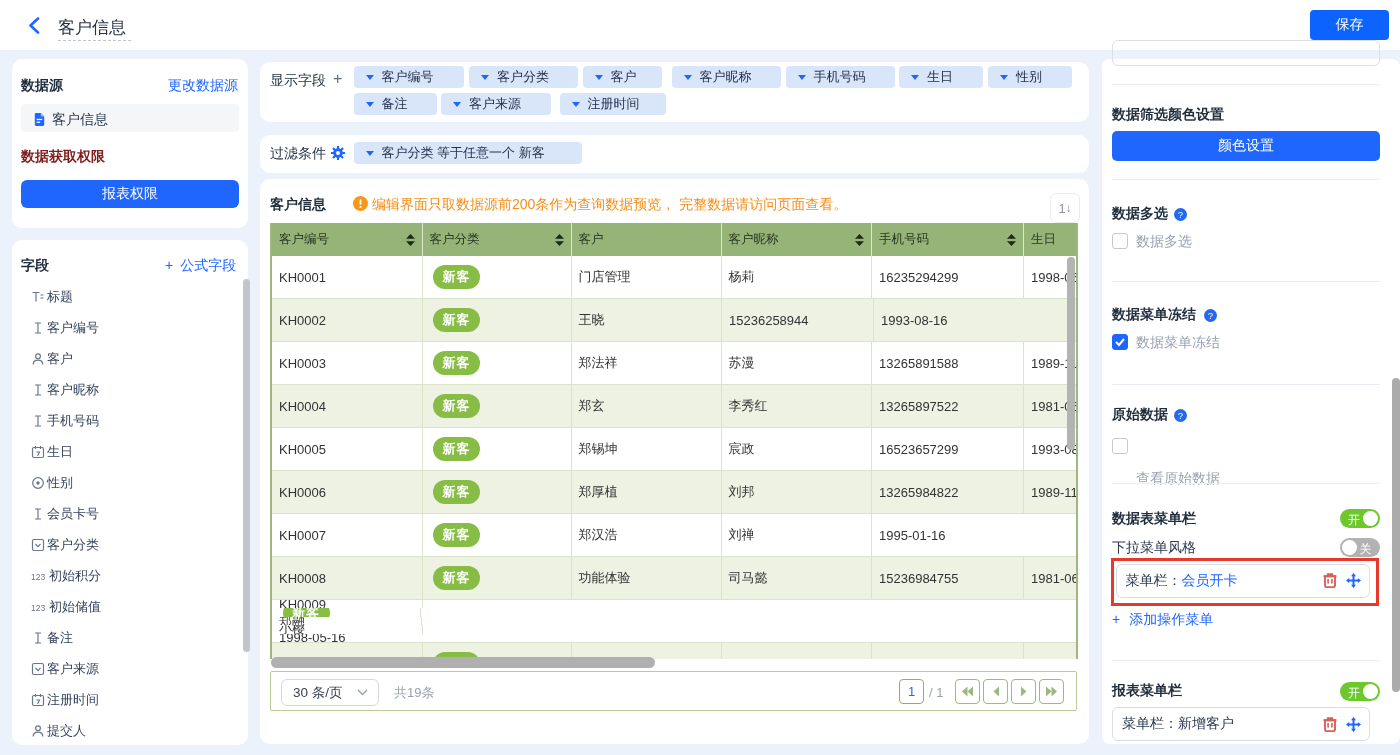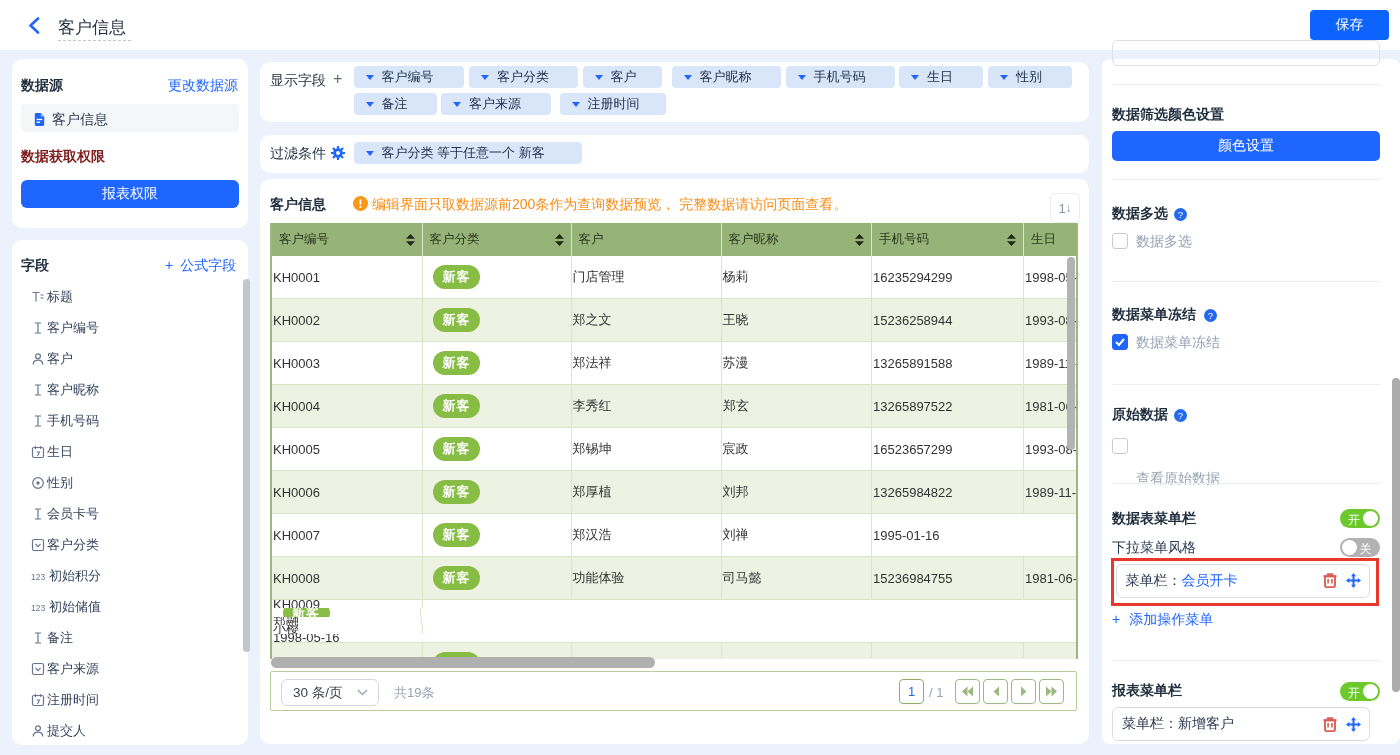--- a/index.html
+++ b/index.html
@@ -8,21 +8,21 @@
 .bold{font-weight:bold;}
 .blue{color:#1f66ff;}
 .tag{position:absolute;height:22px;background:#d9e6fa;border-radius:4px;font-size:13px;color:#24314d;display:flex;align-items:center;padding-left:12px;}
 .tag .tri{width:0;height:0;border-left:4.5px solid transparent;border-right:4.5px solid transparent;border-top:5.5px solid #1f66ff;margin-right:8px;}
 .fitem{position:absolute;left:31px;height:31px;display:flex;align-items:center;font-size:13px;color:#35435c;}
 .fitem svg{margin-right:2px;}
 .hcell{height:33px;display:flex;align-items:center;padding-left:7px;font-size:12.5px;color:#2a3620;position:relative;border-right:1px solid rgba(255,255,255,.65);}
 .sortar{position:absolute;right:7px;top:50%;transform:translateY(-50%);}
 .trow{display:flex;height:43px;border-bottom:1px solid #d9e4c9;background:#fff;}
 .trow.alt{background:#edf2e3;}
-.tcell{height:100%;display:flex;align-items:center;padding-left:1px;font-size:13px;color:#333;border-right:1px solid #d9e4c9;overflow:hidden;white-space:nowrap;}
+.tcell{height:100%;display:flex;align-items:center;padding-left:7px;font-size:13px;color:#333;border-right:1px solid #d9e4c9;overflow:hidden;white-space:nowrap;}
 .badge{display:inline-block;width:47px;height:24px;border-radius:12px;background:#87bd45;color:#fff;font-size:13px;font-weight:bold;text-align:center;line-height:24px;letter-spacing:1px;}
 .divider{position:absolute;left:1112px;width:268px;height:1px;background:#e9ecf2;}
 .rtitle{position:absolute;left:1112px;font-size:14px;font-weight:bold;color:#1f2d3d;}
 .cb{position:absolute;left:1112px;width:16px;height:16px;border:1px solid #c6cad2;border-radius:3px;background:#fff;}
 .cblabel{position:absolute;left:1136px;font-size:14px;color:#98a2b3;}
 .toggle{position:absolute;left:1340px;width:39.5px;height:19px;border-radius:10px;}
 .menubox{position:absolute;background:#fff;border:1px solid #d9dce3;border-radius:6px;display:flex;align-items:center;}
 </style></head>
 <body>
 <div class="abs" style="left:0;top:0;width:1400px;height:50px;background:#fff;"></div>
@@ -215,42 +215,41 @@
       <div class="tcell" style="width:150px;">门店管理</div>
       <div class="tcell" style="width:150.5px;">杨莉</div>
       <div class="tcell" style="width:152px;">16235294299</div>
       <div class="tcell" style="width:150px;border-right:none;">1998-05-16</div>
     </div>
     <div class="trow alt" style="width:902px;">
       <div class="tcell" style="width:150.5px;">KH0002</div>
       <div class="tcell" style="width:149px;padding-left:10.5px;">
         <span class="badge">新客</span>
       </div>
-      <div class="tcell" style="width:150px;">郑之文</div>
       <div class="tcell" style="width:150.5px;">王晓</div>
       <div class="tcell" style="width:152px;">15236258944</div>
       <div class="tcell" style="width:150px;border-right:none;">1993-08-16</div>
     </div>
     <div class="trow" style="width:902px;">
       <div class="tcell" style="width:150.5px;">KH0003</div>
       <div class="tcell" style="width:149px;padding-left:10.5px;">
         <span class="badge">新客</span>
       </div>
       <div class="tcell" style="width:150px;">郑法祥</div>
       <div class="tcell" style="width:150.5px;">苏漫</div>
       <div class="tcell" style="width:152px;">13265891588</div>
       <div class="tcell" style="width:150px;border-right:none;">1989-11-16</div>
     </div>
     <div class="trow alt" style="width:902px;">
       <div class="tcell" style="width:150.5px;">KH0004</div>
       <div class="tcell" style="width:149px;padding-left:10.5px;">
         <span class="badge">新客</span>
       </div>
+      <div class="tcell" style="width:150px;">郑玄</div>
       <div class="tcell" style="width:150.5px;">李秀红</div>
-      <div class="tcell" style="width:150px;">郑玄</div>
       <div class="tcell" style="width:152px;">13265897522</div>
       <div class="tcell" style="width:150px;border-right:none;">1981-06-16</div>
     </div>
     <div class="trow" style="width:902px;">
       <div class="tcell" style="width:150.5px;">KH0005</div>
       <div class="tcell" style="width:149px;padding-left:10.5px;">
         <span class="badge">新客</span>
       </div>
       <div class="tcell" style="width:150px;">郑锡坤</div>
       <div class="tcell" style="width:150.5px;">宸政</div>

